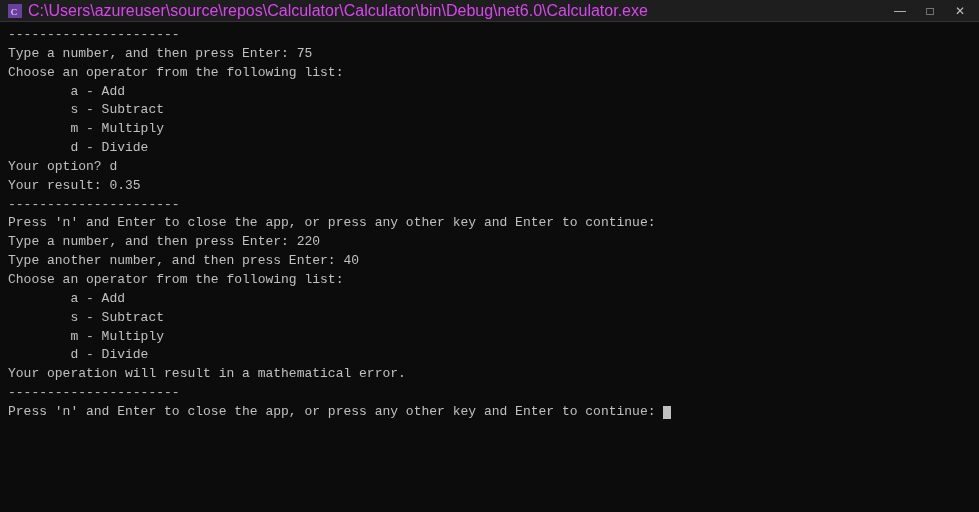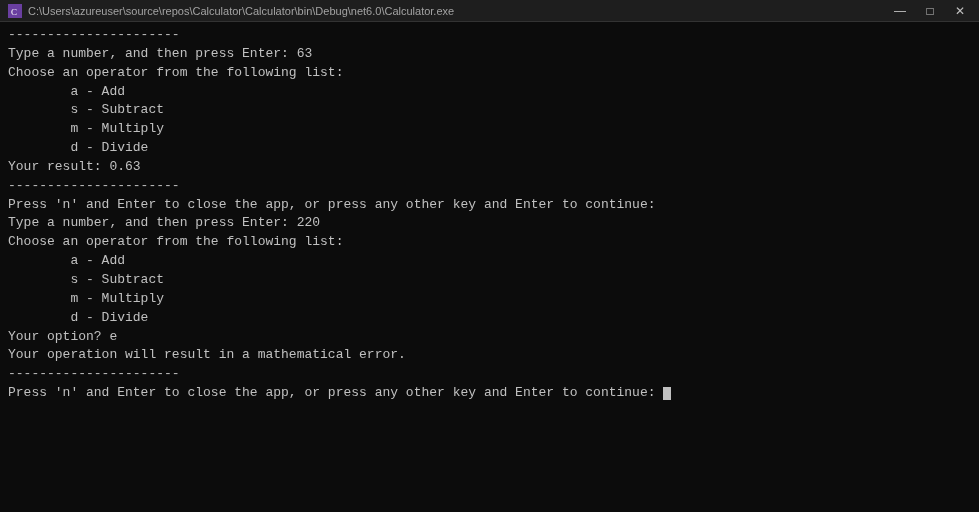--- a/index.html
+++ b/index.html
@@ -40,22 +40,22 @@
       background: #6a3fa0;
       display: flex;
       align-items: center;
       justify-content: center;
       font-size: 9px;
       color: white;
       flex-shrink: 0;
     }
 
     .title-bar-title {
-      color: #a3a3a3;
-      font-size: 11px;
+      color: #d946ef;
+      font-size: 16px;
       font-family: 'Segoe UI', sans-serif;
     }
 
     .title-bar-controls {
       display: flex;
       gap: 0;
     }
 
     .title-bar-btn {
       width: 30px;
@@ -115,38 +115,39 @@
   <div class="title-bar-controls">
     <button class="title-bar-btn">—</button>
     <button class="title-bar-btn">□</button>
     <button class="title-bar-btn close">✕</button>
   </div>
 </div>
 
 <div class="console-body" id="console-output">
 <span class="line">----------------------</span>
     <span class="line"></span>
-    <span class="line">Type a number, and then press Enter: 63</span>
+    <span class="line">Type a number, and then press Enter: 75</span>
     <span class="line">Choose an operator from the following list:</span>
     <span class="line">        a - Add</span>
     <span class="line">        s - Subtract</span>
     <span class="line">        m - Multiply</span>
     <span class="line">        d - Divide</span>
-    <span class="line">Your result: 0.63</span>
+    <span class="line">Your option? d</span>
+    <span class="line">Your result: 0.35</span>
     <span class="line"></span>
     <span class="line">----------------------</span>
     <span class="line"></span>
     <span class="line">Press 'n' and Enter to close the app, or press any other key and Enter to continue:</span>
     <span class="line"></span>
     <span class="line"></span>
     <span class="line">Type a number, and then press Enter: 220</span>
+    <span class="line">Type another number, and then press Enter: 40</span>
     <span class="line">Choose an operator from the following list:</span>
     <span class="line">        a - Add</span>
     <span class="line">        s - Subtract</span>
     <span class="line">        m - Multiply</span>
     <span class="line">        d - Divide</span>
-    <span class="line">Your option? e</span>
     <span class="line">Your operation will result in a mathematical error.</span>
     <span class="line"></span>
     <span class="line">----------------------</span>
     <span class="line"></span>
     <span class="line">Press 'n' and Enter to close the app, or press any other key and Enter to continue: <span class="cursor"></span></span>
   </div>
 
 </body></html>

